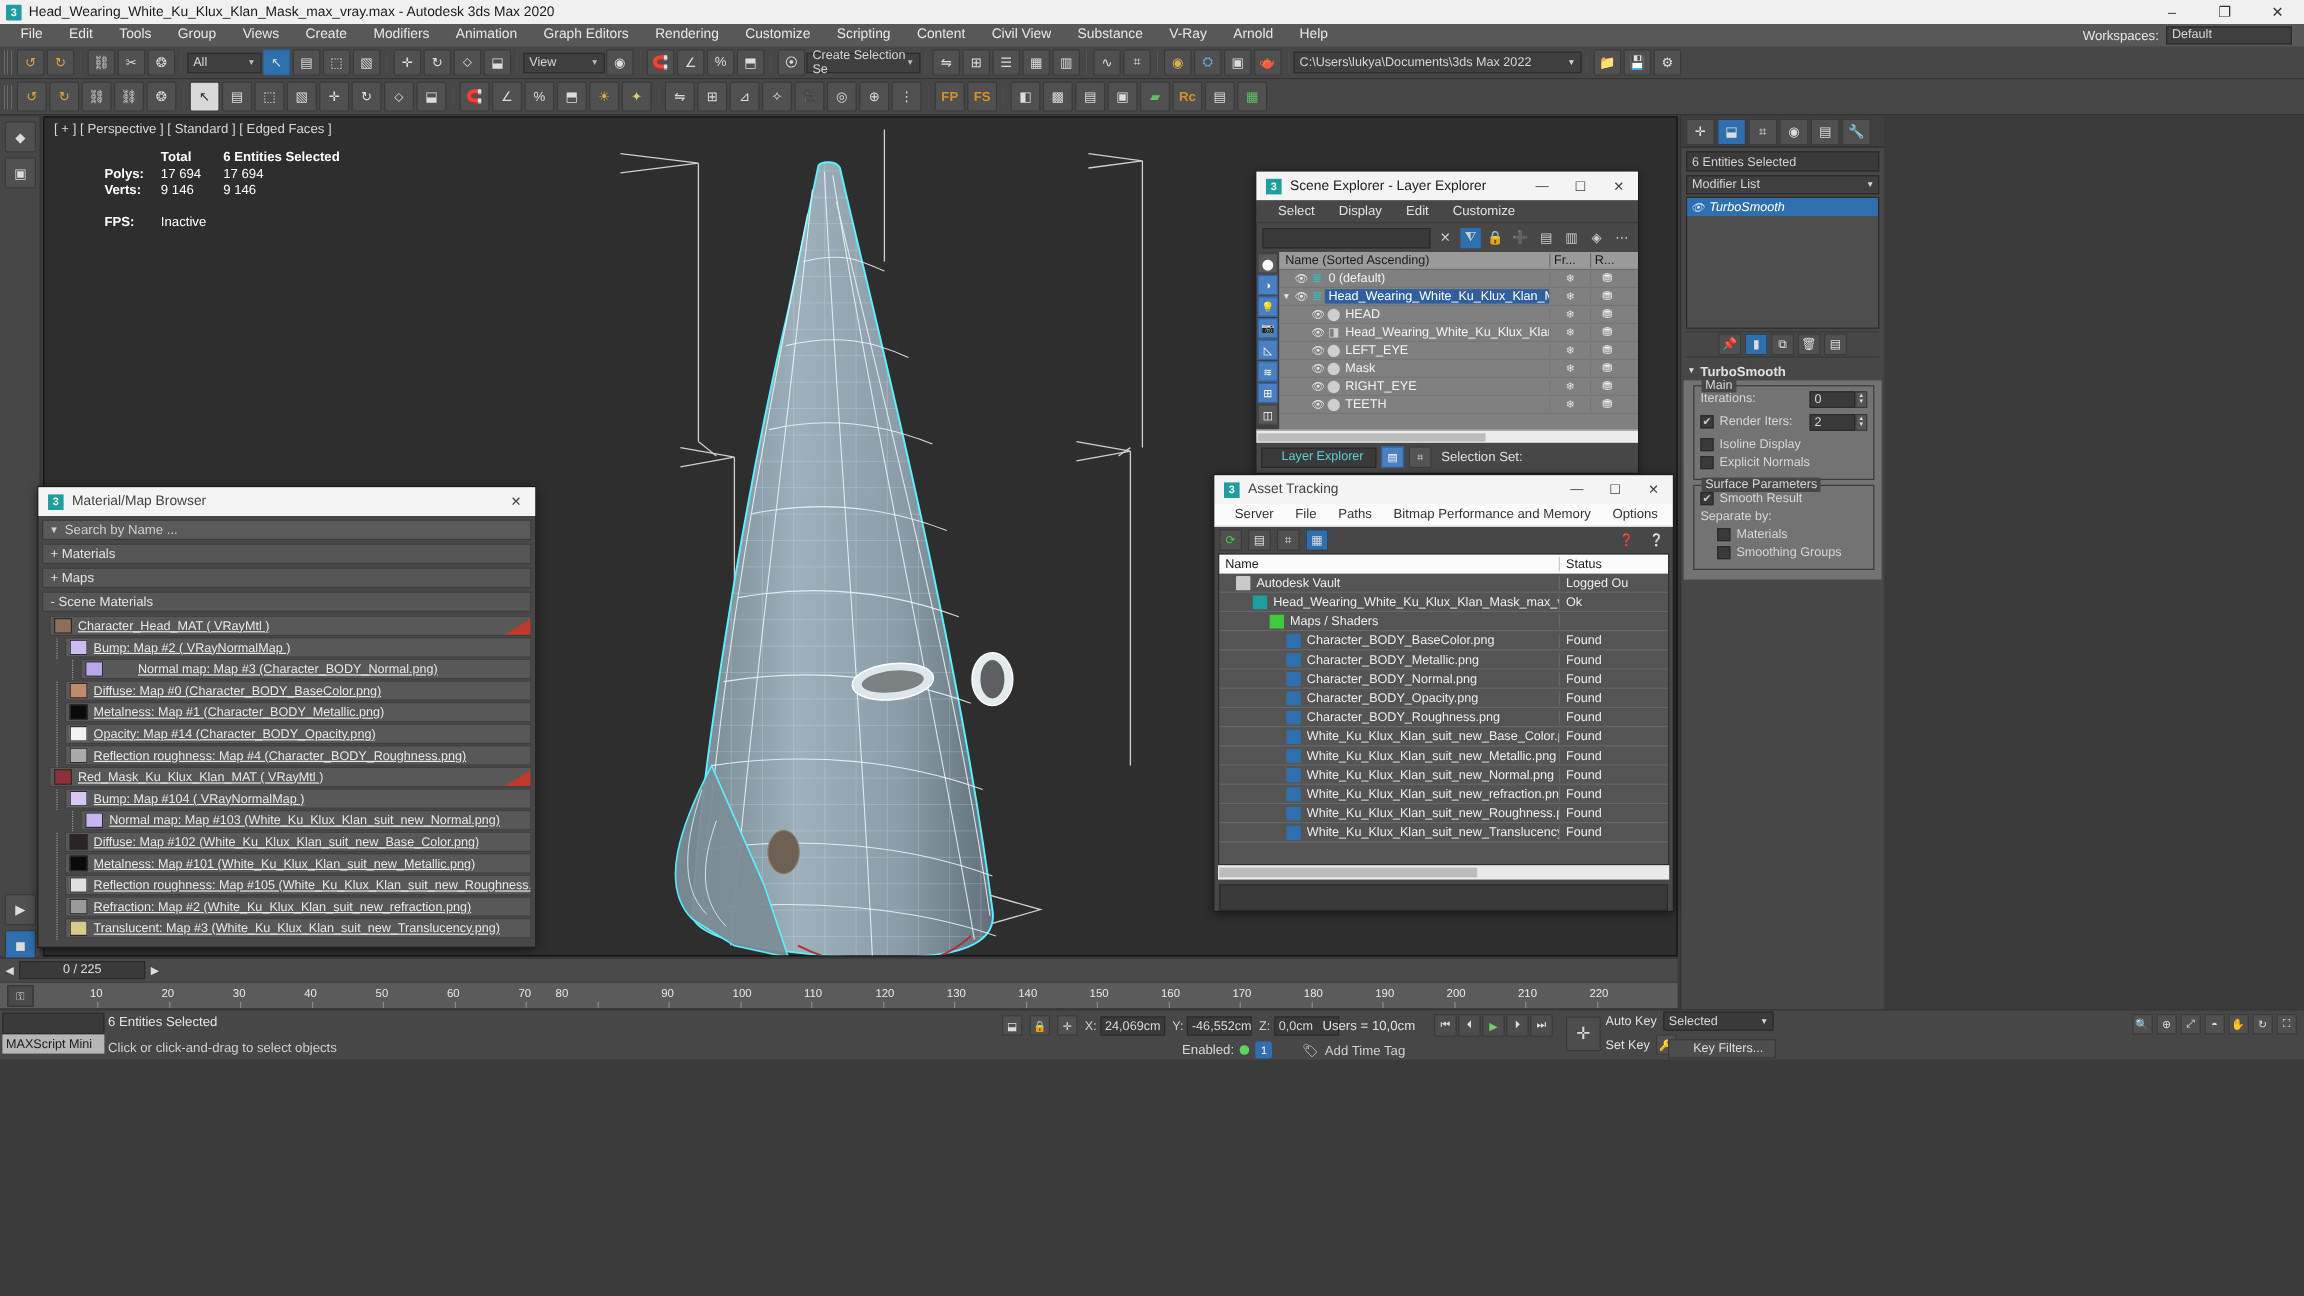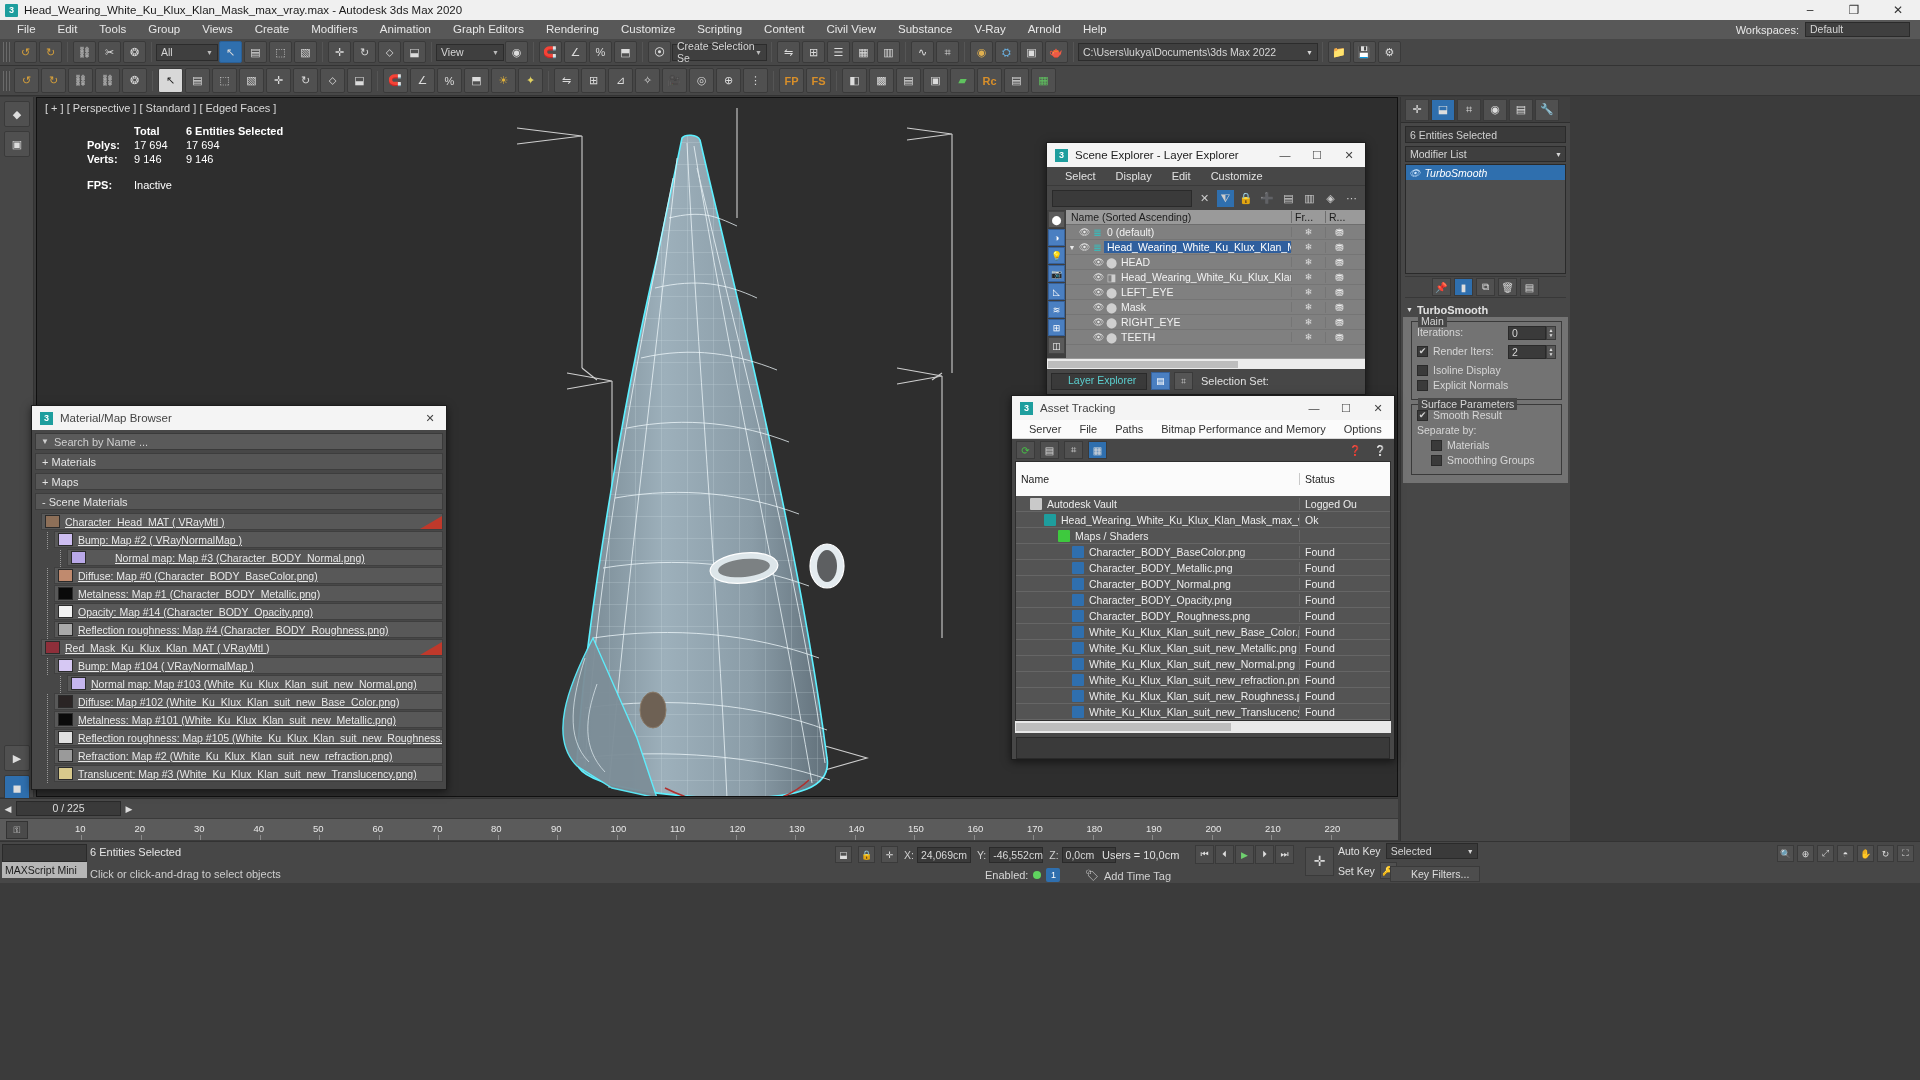--- a/index.html
+++ b/index.html
@@ -202,21 +202,21 @@
     border-left:22px solid transparent; border-bottom:13px solid #c0392b; }
 
   
   #asset-tracking { left:1011px; top:395px; width:384px; height:365px; }
   .at-tools { height:22px; display:flex; align-items:center; padding:2px 4px; gap:5px; }
   .at-tb { width:19px; height:18px; background:#505050; border:1px solid #3a3a3a;
     display:flex; align-items:center; justify-content:center; font-size:10px; color:#ddd; }
   .at-tb.on { background:#2f6fae; }
   .at-help { margin-left:auto; display:flex; gap:6px; }
   .at-grid { margin:0 3px; background:#545454; border:1px solid #2e2e2e; height:260px; overflow:hidden; }
-  .at-hdr { height:34px; background:#fbfbfb; display:flex; align-items:center;
+  .at-hdr { height:16px; background:#fbfbfb; display:flex; align-items:center;
     font-size:10.5px; color:#1c1c1c; }
   .at-hdr .cn { flex:1; padding-left:5px; border-right:1px solid #c9c9c9; }
   .at-hdr .cs { width:90px; padding-left:5px; }
   .at-row { height:16px; display:flex; align-items:center; font-size:10.5px; color:#ededed;
     border-bottom:1px solid #666; }
   .at-row .nm { flex:1; display:flex; align-items:center; white-space:nowrap; overflow:hidden;
     border-right:1px solid #666; }
   .at-row .st { width:90px; padding-left:5px; white-space:nowrap; }
   .at-ico { width:12px; height:12px; margin-right:5px; flex:none; border-radius:1px; }
   .at-hscroll { height:12px; background:#e9e9e9; margin:0 3px; position:relative; }
@@ -540,21 +540,21 @@
       <div class="tick" style="left: 194px;">30</div>
       <div class="tmark" style="left: 200px;"></div>
       <div class="tick" style="left: 253.5px;">40</div>
       <div class="tmark" style="left: 259.5px;"></div>
       <div class="tick" style="left: 313px;">50</div>
       <div class="tmark" style="left: 319px;"></div>
       <div class="tick" style="left: 372.5px;">60</div>
       <div class="tmark" style="left: 378.5px;"></div>
       <div class="tick" style="left: 432px;">70</div>
       <div class="tmark" style="left: 438px;"></div>
-      <div class="tick" style="left: 491px;">80</div>
+      <div class="tick" style="left: 463px;">80</div>
       <div class="tmark" style="left: 497.5px;"></div>
       <div class="tick" style="left: 551px;">90</div>
       <div class="tmark" style="left: 557px;"></div>
       <div class="tick" style="left: 610.5px;">100</div>
       <div class="tmark" style="left: 616.5px;"></div>
       <div class="tick" style="left: 670px;">110</div>
       <div class="tmark" style="left: 676px;"></div>
       <div class="tick" style="left: 729.5px;">120</div>
       <div class="tmark" style="left: 735.5px;"></div>
       <div class="tick" style="left: 789px;">130</div>

